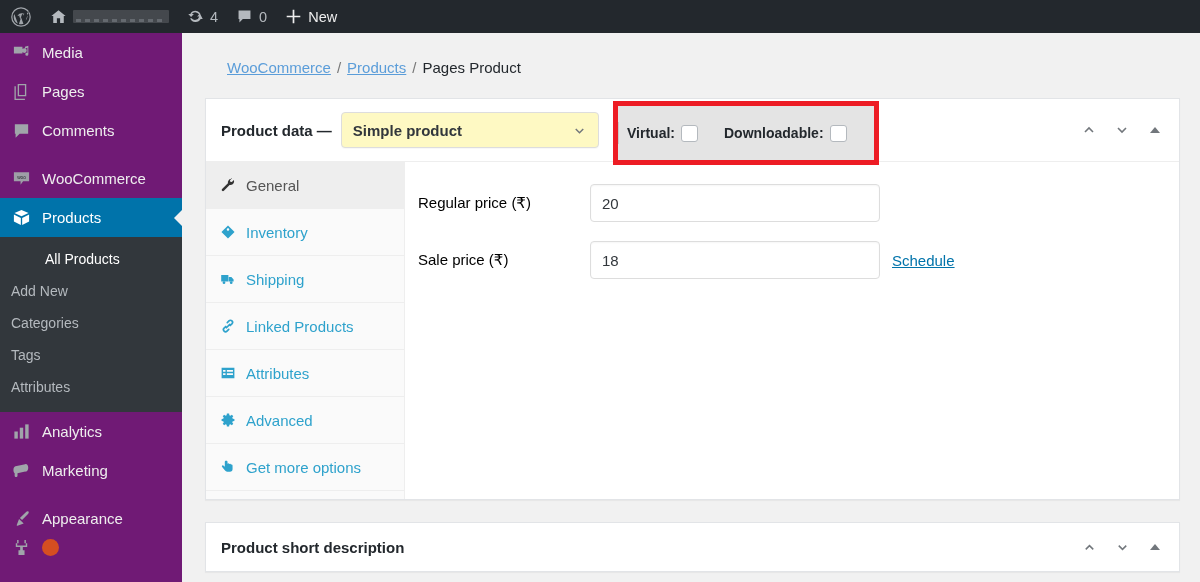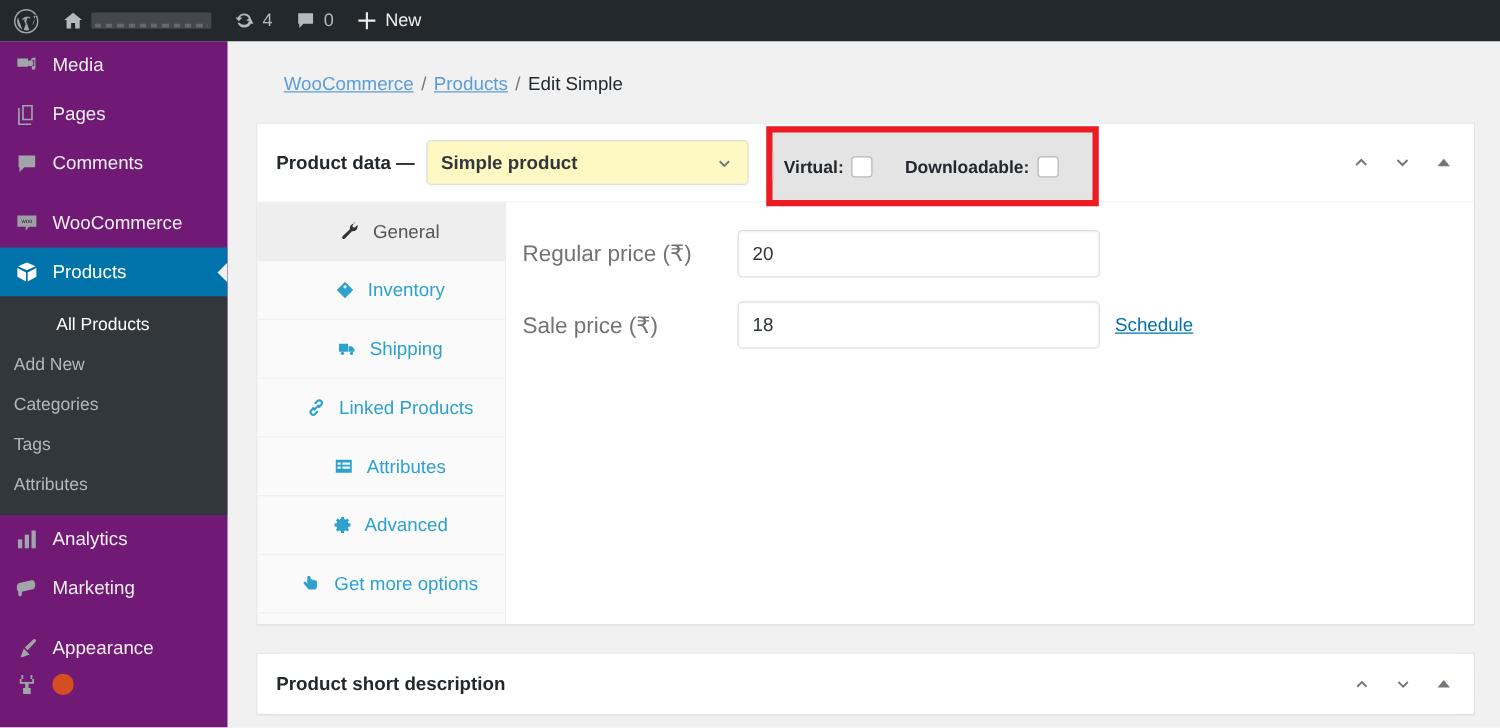--- a/index.html
+++ b/index.html
@@ -211,21 +211,20 @@
     flex: 0 0 199px;
   }
   .pd-tab {
     display: flex; align-items: center; gap: 9px;
     height: 47px;
     padding-left: 13px;
     border-bottom: 1px solid #eee;
     font-size: 15px;
     color: #2ea2cc;
     cursor: pointer;
-    justify-content: center;
   }
   .pd-tab .ti {
     width: 18px; height: 18px;
     display: inline-flex; align-items: center; justify-content: center;
     color: #2ea2cc; flex: 0 0 18px;
   }
   .pd-tab .ti svg { display: block; }
   .pd-tab.active {
     background: #eee;
     color: #555;
@@ -234,21 +233,21 @@
   .pd-tab.active .ti { color: #333; }
 
   .pd-panel { flex: 1; padding: 22px 0 0 0; background: #fff; }
   .form-row {
     display: flex; align-items: center;
     margin-bottom: 19px;
     padding-left: 13px;
   }
   .form-row .f-label {
     width: 172px;
-    font-size: 18px; color: #737373;
+    font-size: 15px; color: #000000;
     flex: 0 0 172px;
   }
   .form-row .f-input {
     width: 290px; height: 38px;
     border: 1px solid #ddd;
     border-radius: 4px;
     background: #fff;
     padding: 0 11px;
     font-family: "Liberation Sans", sans-serif;
     font-size: 15px;
@@ -418,21 +417,21 @@
 
 </div>
 
 <div id="wpbody">
 
   <div id="breadcrumb">
     <span class="crumb-link">WooCommerce</span>
     <span class="crumb-sep">/</span>
     <span class="crumb-link">Products</span>
     <span class="crumb-sep">/</span>
-    <span class="crumb-current">Edit Simple</span>
+    <span class="crumb-current">Pages Product</span>
   </div>
 
   <div class="postbox" id="postbox-product-data">
 
     <div class="postbox-header">
       <span class="pd-label">Product data —</span>
 
       <div class="pd-select">
         <span>Simple product</span>
         <span class="chev">

